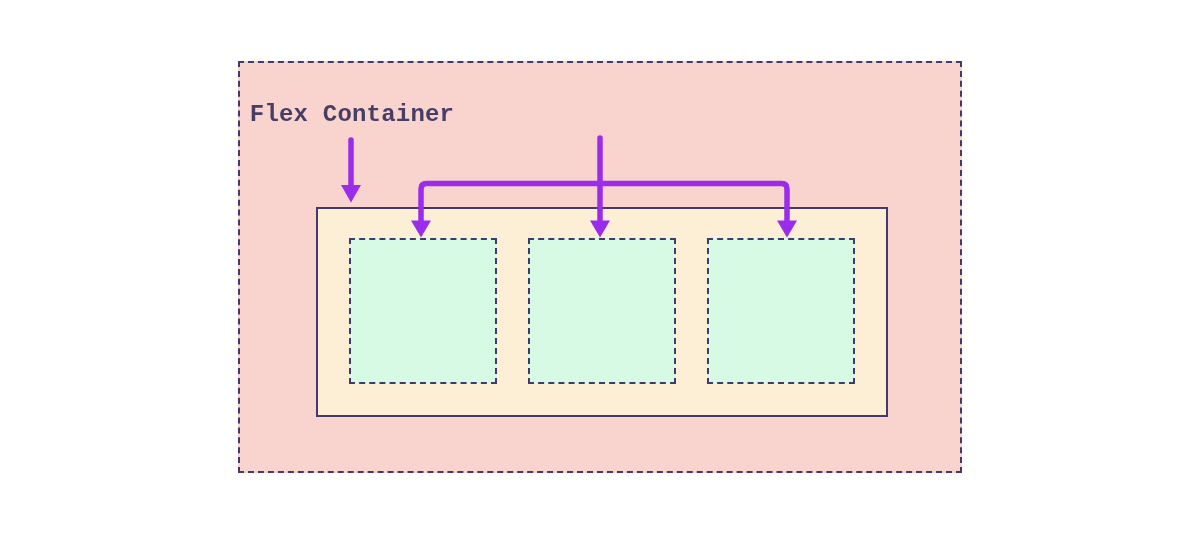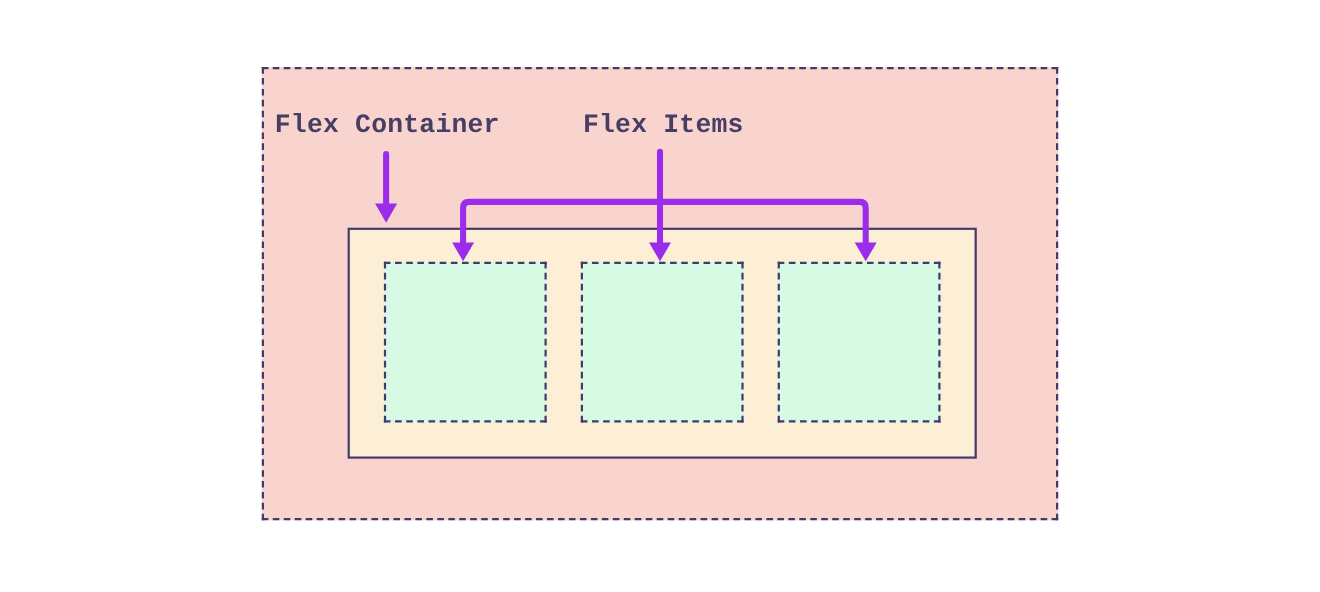--- a/index.html
+++ b/index.html
@@ -72,21 +72,20 @@
 </style>
 </head>
 <body>
 
 <div class="canvas">
 
   <div class="outer-boundary"></div>
 
   <div class="label label-container">Flex Container</div>
 
-  <div class="label label-items">Flex Items</div>
 
   <div class="flex-box">
       <div class="flex-item"></div>
       <div class="flex-item"></div>
       <div class="flex-item"></div>
     </div>
 
   <svg class="arrows" viewBox="0 0 1200 538" xmlns="http://www.w3.org/2000/svg">
 
     <g>

